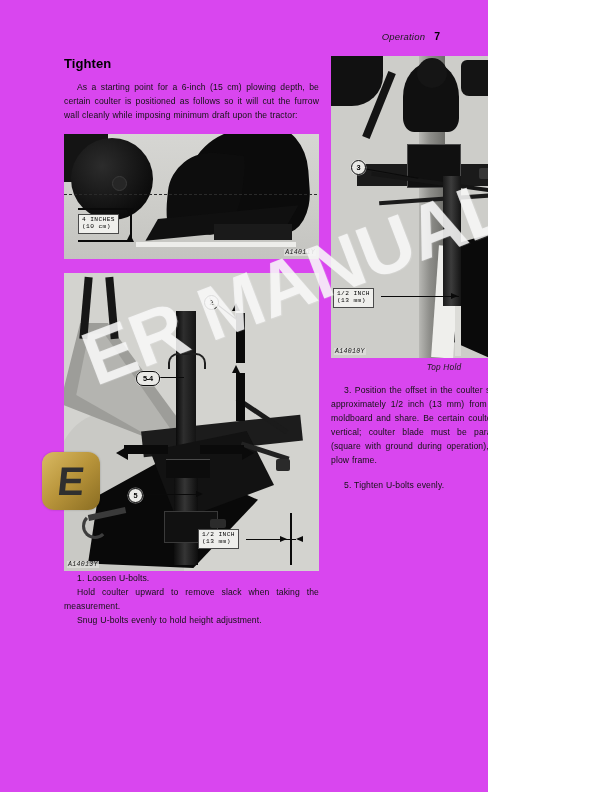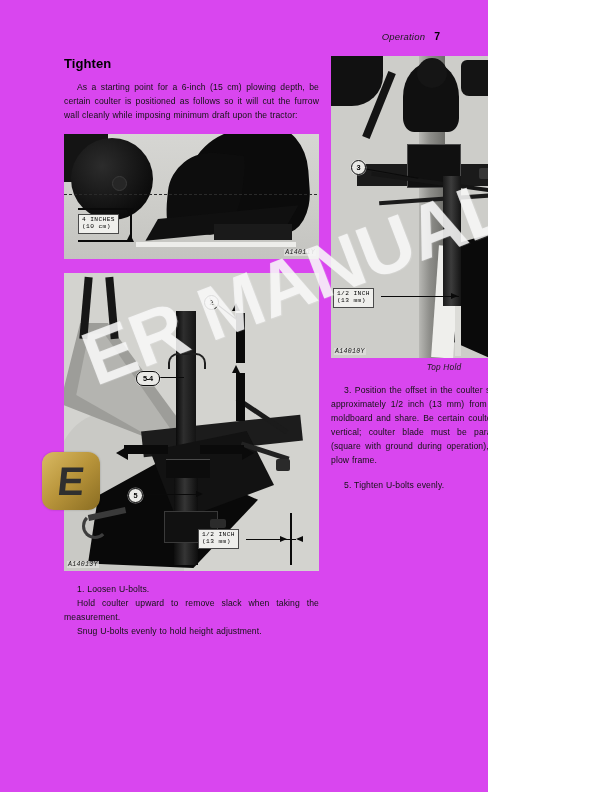--- a/index.html
+++ b/index.html
@@ -539,21 +539,21 @@
       <div class="dimbox" style="left:134px; top:256px;">1/2 INCH
 (13 mm)</div>
       <div class="leader" style="left:182px; top:266px; width:50px;"></div>
       <div class="arrowhead right" style="left:216px; top:263px;"></div>
       <div class="arrowhead left" style="left:232px; top:263px;"></div>
       <div class="thickbar" style="left:226px; top:240px; width:2px; height:52px;"></div>
 
       <div class="figcode" style="left:3px; bottom:3px;">A14013Y</div>
     </div>
 
-    <div style="margin-top:11px;">
+    <div style="">
       <p class="body indent">1. Loosen U-bolts.</p>
       <p class="body indent">Hold coulter upward to remove slack when taking the measurement.</p>
       <p class="body indent">Snug U-bolts evenly to hold height adjustment.</p>
     </div>
   </div>
 
   <div class="col-right">
 
     <div class="fig" id="fig3">
       <div class="f3-bg"></div>

